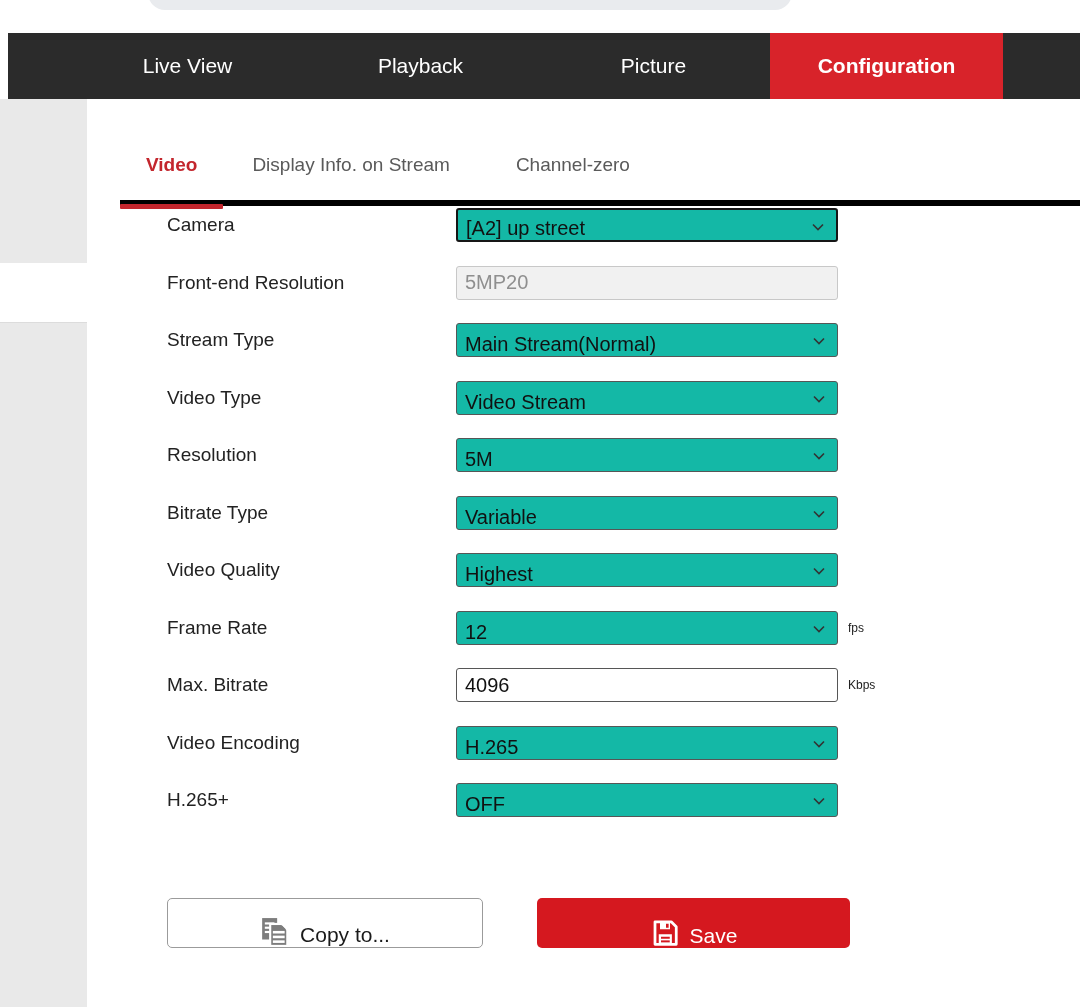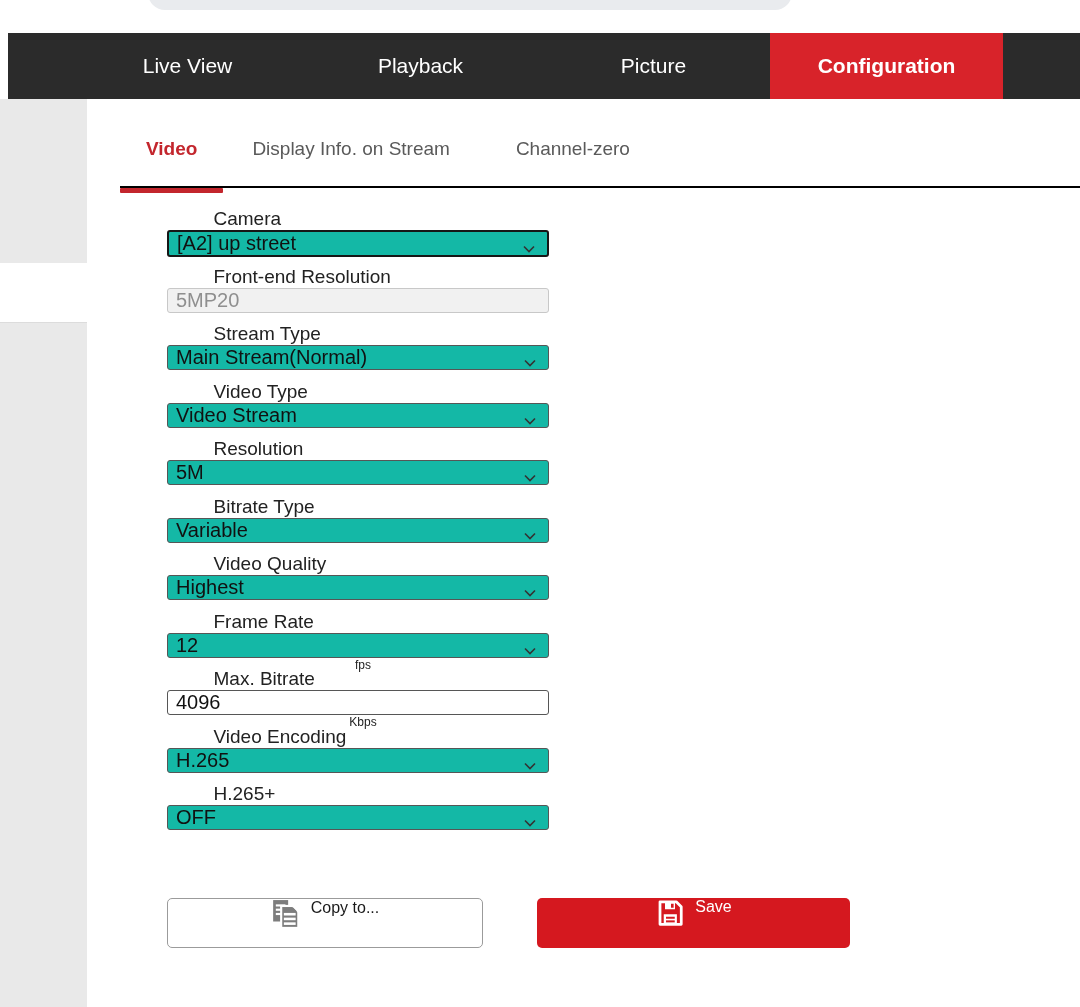--- a/index.html
+++ b/index.html
@@ -15,45 +15,45 @@
   .navbar { position:absolute; left:8px; top:33px; width:1080px; height:66px; background:#2b2b2b; display:flex; padding-left:63px; }
   .nav-item { width:233px; height:66px; display:flex; align-items:center; justify-content:center;
               color:#ffffff; font-size:21px; cursor:pointer; }
   .nav-item.active { background:#d8232a; font-weight:bold; }
 
   
   .sidebar { position:absolute; left:0; top:99px; width:87px; height:908px; background:#e9e9e9; }
   .sidebar-active { position:absolute; left:0; top:164px; width:87px; height:60px; background:#ffffff; border-bottom:1px solid #dcdcdc; }
 
   
-  .tabbar { position:absolute; left:120px; top:118px; right:0; height:70px; border-bottom:2px solid #000000; display:flex; align-items:center; padding-bottom:6px; }
+  .tabbar { position:absolute; left:120px; top:136px; right:0; height:70px; border-bottom:6px solid #000000; display:flex; align-items:center; padding-bottom:6px; }
   .tab { position:relative; height:64px; display:flex; align-items:center; font-size:19px; color:#5a5a5a; cursor:pointer; }
   .tab-video { padding:0 26px; }
   .tab-display { margin-left:29px; }
   .tab-channel { margin-left:66px; }
   .tab.active { color:#c3262d; font-weight:bold; }
   .tab.active::after { content:""; position:absolute; left:0; right:0; bottom:-12px; height:5px; background:#c3262d; border-radius:1px; }
 
   
   .form { position:absolute; left:167px; top:208px; }
-  .row { display:flex; align-items:center; height:34px; margin-bottom:23.5px;flex-direction:column; }
+  .row { display:flex; align-items:center; height:34px; margin-bottom:23.5px; }
   .row-label { width:289px; font-size:19px; color:#222222; }
   .field { position:relative; width:382px; height:34px; background:#14b8a6; display:flex; align-items:flex-end; }
   .select { border:1.5px solid #565656; border-radius:3px; padding:0 34px 0 8px; cursor:pointer; }
   .select.focused { border:2px solid #161616; }
   .field .value { font-size:20px; color:#111111; white-space:nowrap; overflow:hidden; }
   .chevron { position:absolute; right:10px; top:9px; }
   .text-input { width:382px; height:34px; border:1.5px solid #565656; border-radius:3px; padding:0 8px;
                 font-size:20px; color:#111111; font-family:"Liberation Sans","DejaVu Sans",sans-serif; background:#ffffff; }
   .text-input:disabled { background:#f1f1f1; border:1px solid #c8c8c8; color:#8f8f8f; }
   .suffix { margin-left:10px; font-size:12px; color:#222222; }
 
   
-  .btn { position:absolute; top:898px; height:50px; display:flex; align-items:flex-start; justify-content:center;
-         gap:10px; font-size:16px; border-radius:5px; cursor:pointer; }
+  .btn { position:absolute; top:898px; height:50px; display:flex; align-items:flex-end; justify-content:center;
+         gap:10px; font-size:21px; border-radius:5px; cursor:pointer; }
   .btn-copy { left:167px; width:316px; background:#ffffff; border:1px solid #9b9b9b; color:#1a1a1a; }
   .btn-save { left:537px; width:313px; background:#d5181f; border:none; color:#ffffff; }
 </style>
 </head>
 <body>
 
 <div class="screen">
 
   <div class="top-strip">
     <div class="browser-pill"></div>

